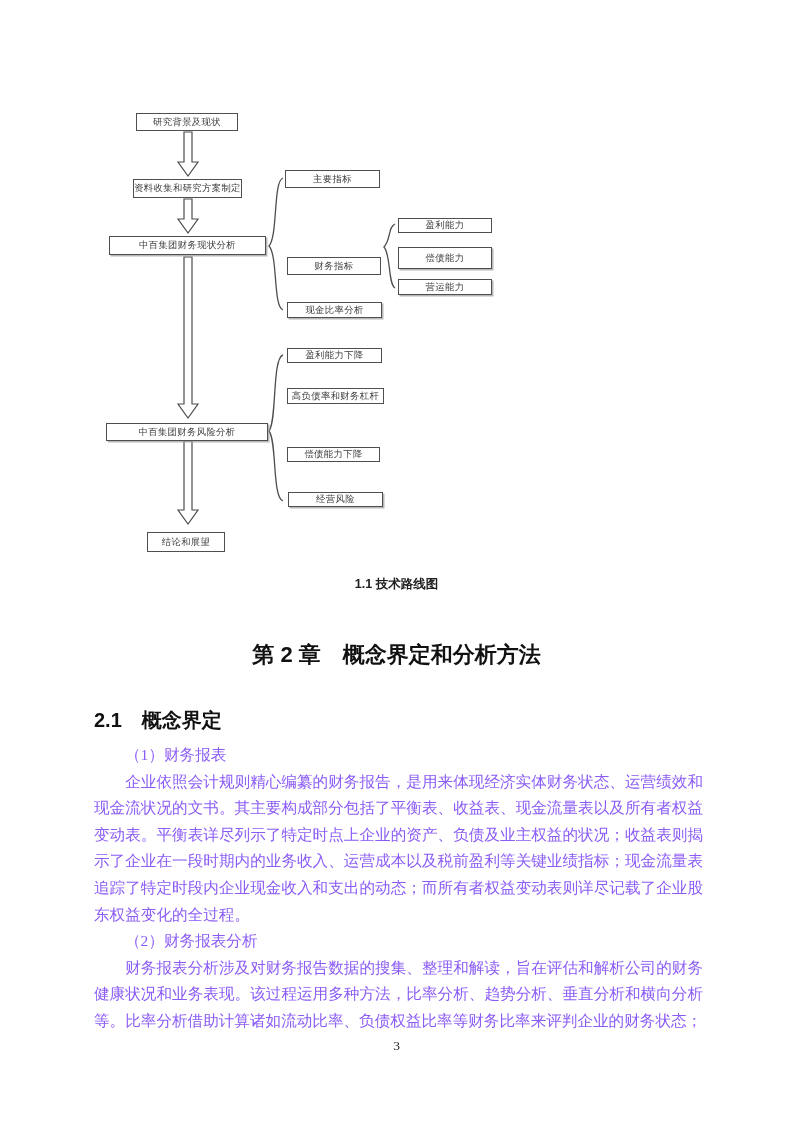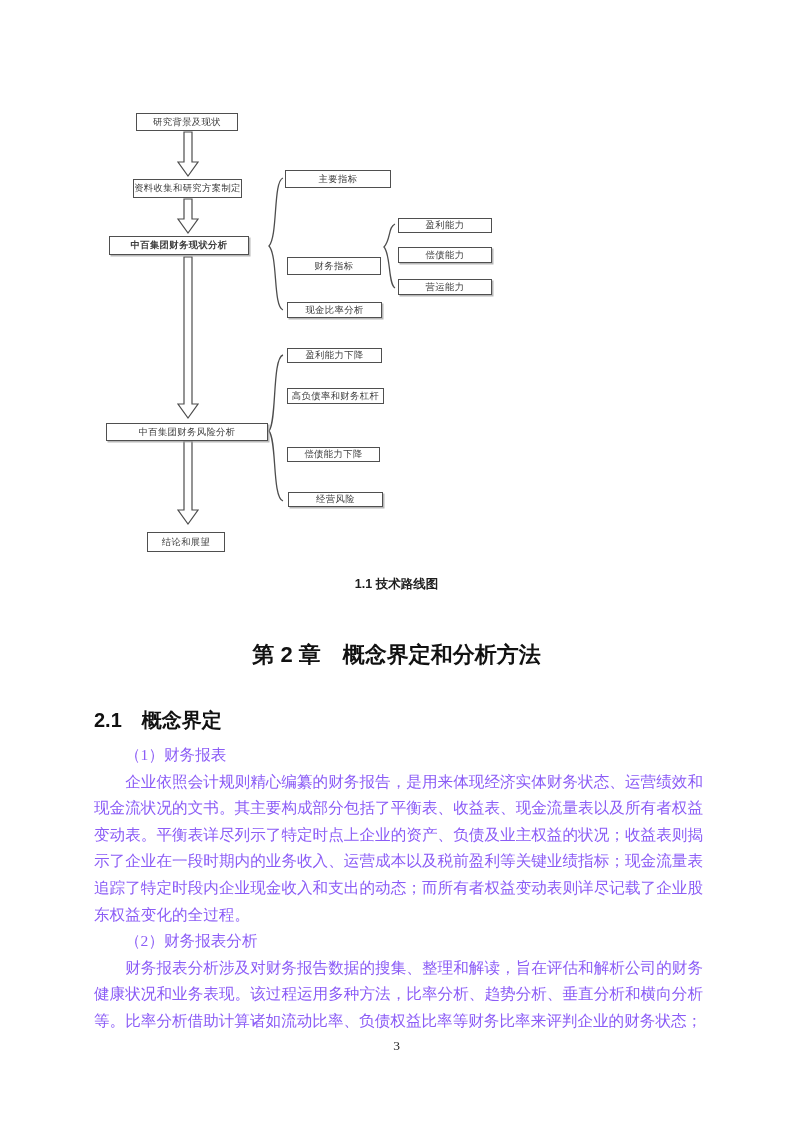--- a/index.html
+++ b/index.html
@@ -20,28 +20,28 @@
     border:1px solid #4f4f4f;
     background:#ffffff;
     display:flex;align-items:center;justify-content:center;
     font-family:"Liberation Serif","DejaVu Serif",serif;
     font-size:9.3px;letter-spacing:0.4px;color:#3c3c3c;
     white-space:nowrap;
   }
   .fc-box.shadowed{box-shadow:1.5px 1.5px 0 rgba(160,160,160,.75);}
   #b-main0{left:136px;top:113px;width:102px;height:18px;}
   #b-main1{left:133px;top:179px;width:109px;height:19px;}
-  #b-main2{left:109px;top:236px;width:140px;height:19px;font-weight:bold;}
+  #b-main2{left:109px;top:236px;width:157px;height:19px;}
   #b-main3{left:106px;top:423px;width:162px;height:18px;}
   #b-main4{left:147px;top:532px;width:78px;height:20px;}
-  #b-st0{left:285px;top:170px;width:106px;height:18px;}
+  #b-st0{left:285px;top:170px;width:95px;height:18px;}
   #b-st1{left:287px;top:237px;width:94px;height:18px;margin-top:20px;}
   #b-st2{left:287px;top:302px;width:95px;height:16px;}
   #b-fs0{left:398px;top:218px;width:94px;height:15px;}
-  #b-fs1{left:398px;top:247px;width:94px;height:16px;}
+  #b-fs1{left:398px;top:247px;width:94px;height:22px;}
   #b-fs2{left:398px;top:279px;width:94px;height:16px;}
   #b-rk0{left:287px;top:348px;width:95px;height:15px;}
   #b-rk1{left:287px;top:388px;width:97px;height:16px;}
   #b-rk2{left:287px;top:447px;width:93px;height:15px;}
   #b-rk3{left:288px;top:492px;width:95px;height:15px;font-family:Liberation Mono, monospace;}
   
   .figure-caption{
     position:absolute;left:0;top:576px;width:793px;
     text-align:center;
     font-family:"Liberation Sans","DejaVu Sans",sans-serif;

